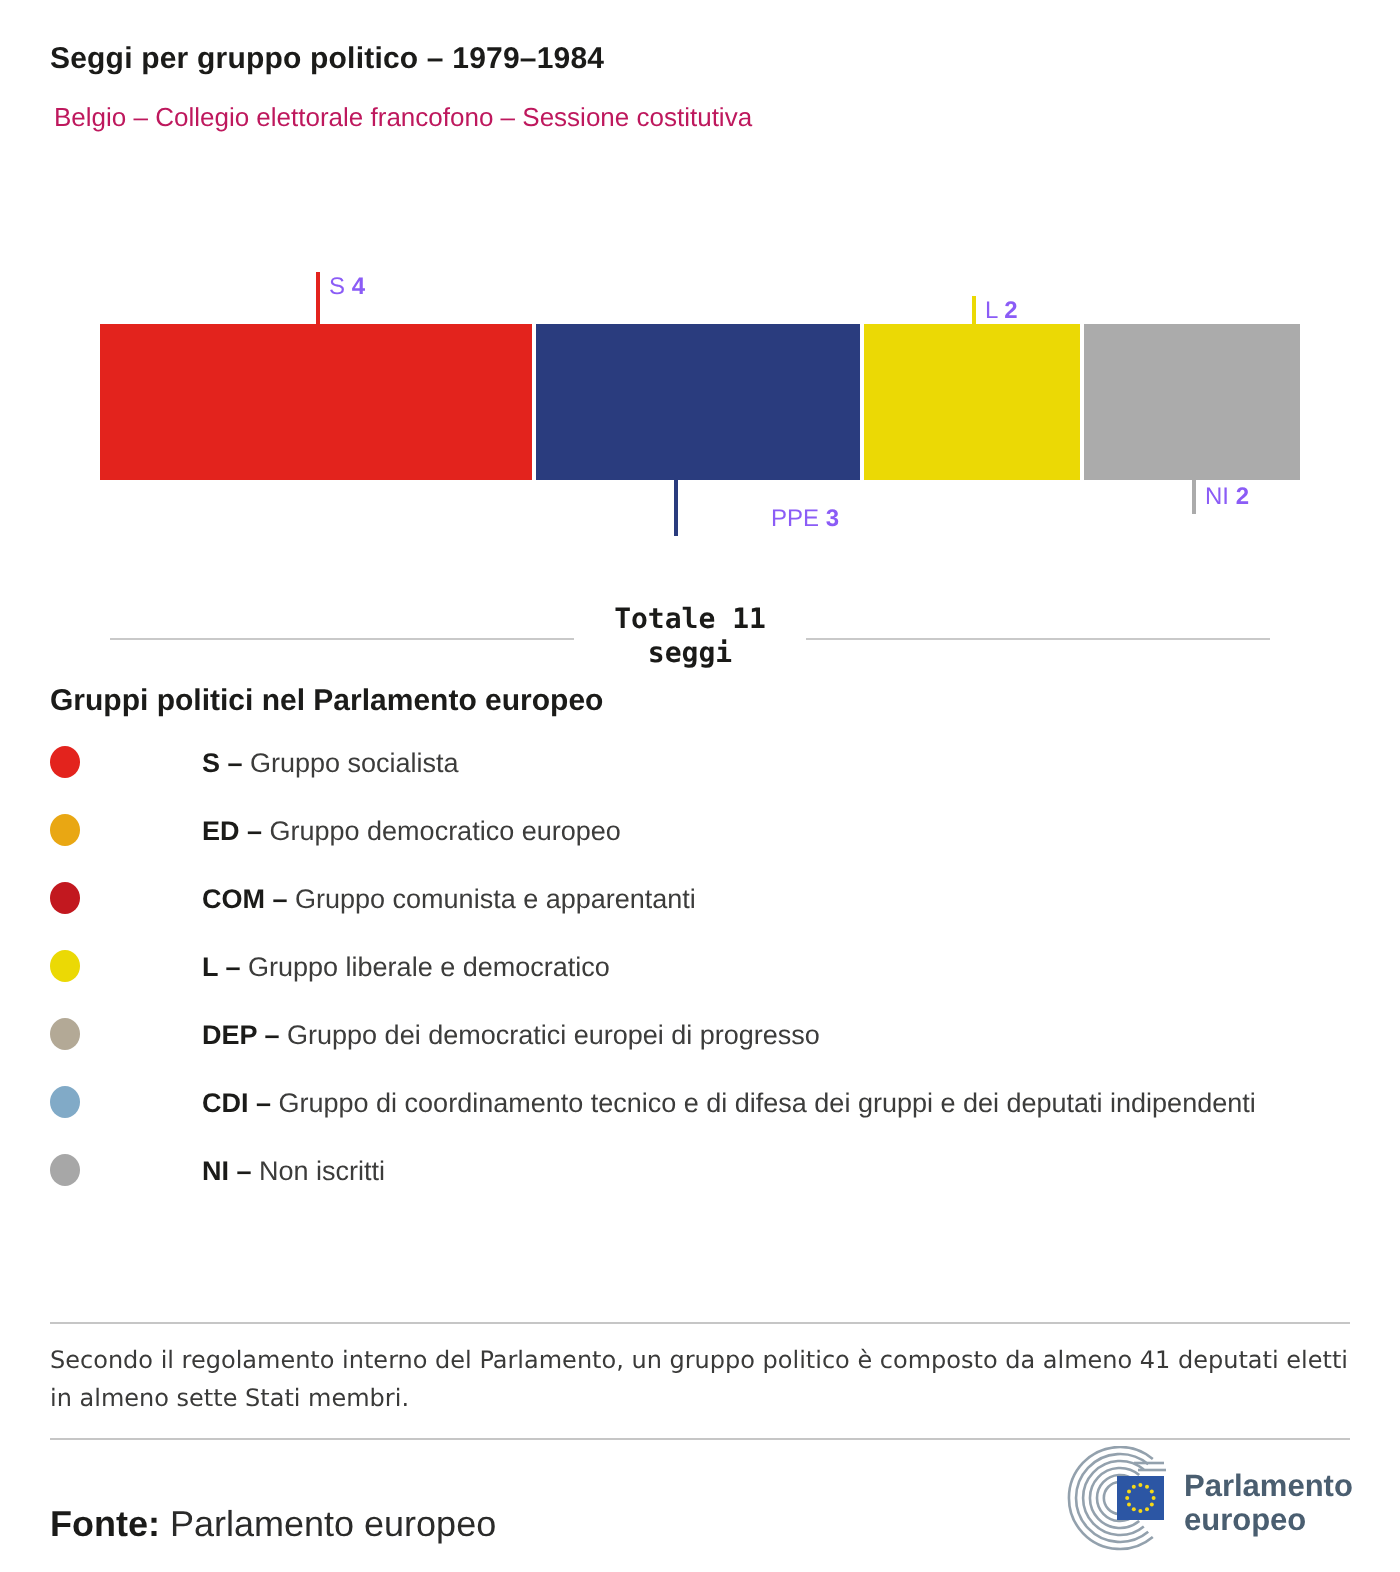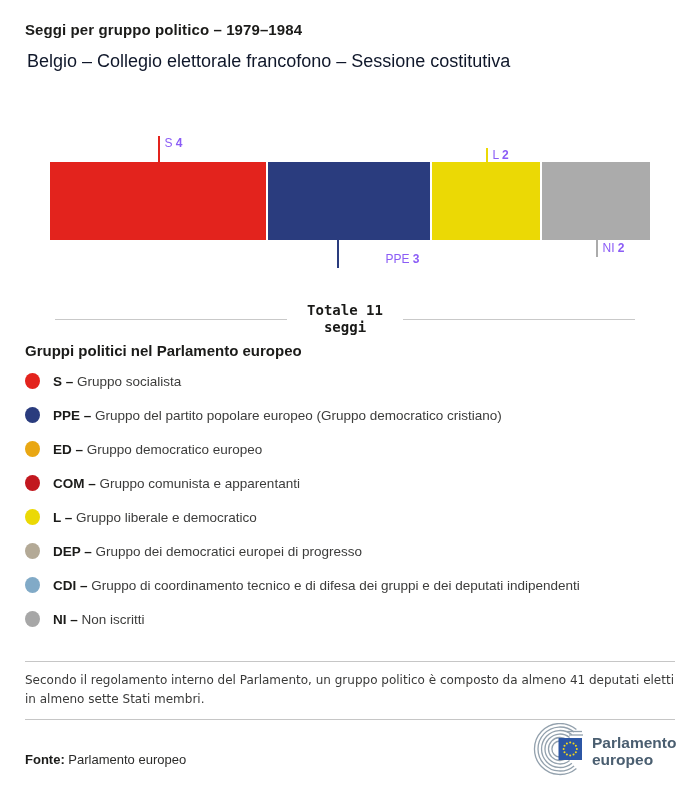--- a/index.html
+++ b/index.html
@@ -2,21 +2,21 @@
 <html><head>
 <meta charset="utf-8">
 <style>
   * { margin:0; padding:0; box-sizing:border-box; }
   html,body { background:#ffffff; }
   .page {
     position:relative; width:700px; height:786px; background:#ffffff;
     font-family:"Liberation Sans", sans-serif; color:#1a1a1a; overflow:hidden;
   }
   .title { position:absolute; left:25px; top:21px; font-size:15px; font-weight:700; color:#1b1b19; letter-spacing:.1px; }
-  .subtitle { position:absolute; left:27px; top:51px; font-size:18px; font-weight:400; color:#0f172a; }
+  .subtitle { position:absolute; left:27px; top:51px; font-size:13px; font-weight:400; color:#be185d; }
 
   
   .bar-wrap { position:absolute; left:50px; top:162px; width:600px; height:78px; }
   .bar { display:flex; gap:2px; width:600px; height:78px; background:#ffffff; }
   .seg { height:78px; }
   .callout { position:absolute; display:flex; }
   .callout.above { bottom:100%; align-items:flex-start; }
   .callout.below { top:100%; align-items:flex-end; }
   .co-line { width:1.5px; flex:none; }
   .co-text { margin-left:5px; font-size:12px; color:#8b5cf6; white-space:nowrap; line-height:13px; }
@@ -30,31 +30,31 @@
   .totale .t-text {
     margin:0 20px; text-align:center; font-family:"DejaVu Sans Mono", monospace;
     font-weight:700; font-size:14px; line-height:17px; color:#1a1a18; white-space:pre-line;
   }
 
   
   .legend-heading { position:absolute; left:25px; top:342px; font-size:15px; font-weight:700; color:#1b1b19; }
   .legend { position:absolute; left:25px; top:364px; width:660px; }
   .legend-row { display:flex; align-items:center; height:34px; }
   .dot { width:15px; height:16px; border-radius:50%; flex:none; margin-right:13px; }
-  .legend-label { font-size:13.5px; color:#3c3c3b; }
+  .legend-label { font-size:13.5px; color:#3c3c3b;margin-left:48px; }
   .legend-label b { color:#1b1b19; font-weight:700; }
 
   
   .rule-top { position:absolute; left:25px; top:661px; width:650px; height:1px; background:#c6c6c6; }
   .footnote {
     position:absolute; left:25px; top:671px; width:654px;
     font-family:"DejaVu Sans", sans-serif; font-size:12px; line-height:19px; color:#3a3a39;
   }
   .rule-bottom { position:absolute; left:25px; top:719px; width:650px; height:1px; background:#c6c6c6; }
-  .fonte { position:absolute; left:25px; top:752px; font-size:13px; color:#2b2b2a; }
+  .fonte { position:absolute; left:25px; top:752px; font-size:18px; color:#2b2b2a; }
   .fonte b { font-weight:700; color:#1b1b19; }
   .logo { position:absolute; left:520px; top:723px; }
 </style>
 </head>
 <body>
 
 <div class="page">
 
   <div class="title">Seggi per gruppo politico – 1979–1984</div>
   <div class="subtitle">Belgio – Collegio elettorale francofono – Sessione costitutiva</div>
@@ -89,24 +89,20 @@
     <div class="t-text">Totale 11
 seggi</div>
     <div class="rule"></div>
   </div>
 
   <div class="legend-heading">Gruppi politici nel Parlamento europeo</div>
   <div class="legend" id="legend-list">
       <div class="legend-row">
         <span class="dot" style="background: rgb(227, 35, 29);"></span>
         <span class="legend-label"><b>S –</b> Gruppo socialista</span>
-      </div>
-      <div class="legend-row">
-        <span class="dot" style="background: rgb(42, 60, 126);"></span>
-        <span class="legend-label"><b>PPE –</b> Gruppo del partito popolare europeo (Gruppo democratico cristiano)</span>
       </div>
       <div class="legend-row">
         <span class="dot" style="background: rgb(233, 167, 19);"></span>
         <span class="legend-label"><b>ED –</b> Gruppo democratico europeo</span>
       </div>
       <div class="legend-row">
         <span class="dot" style="background: rgb(194, 24, 31);"></span>
         <span class="legend-label"><b>COM –</b> Gruppo comunista e apparentanti</span>
       </div>
       <div class="legend-row">

